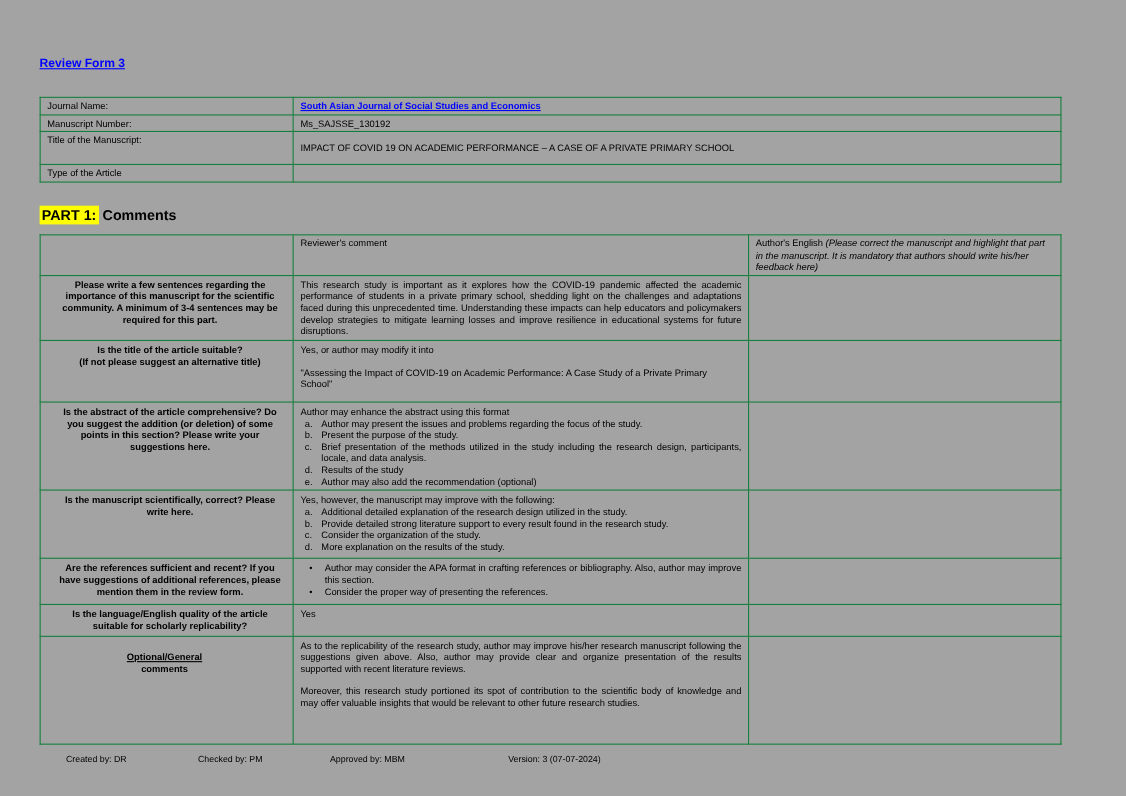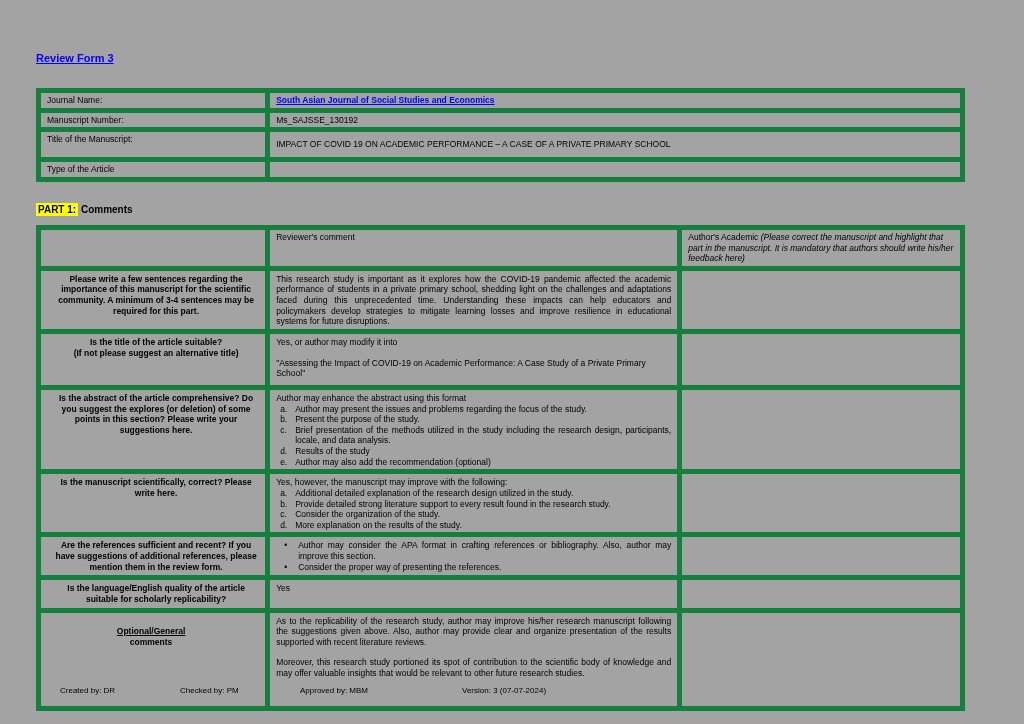--- a/index.html
+++ b/index.html
@@ -8,34 +8,34 @@
     width: 1024px; height: 724px; background: #a3a3a3;
     font-family: "Liberation Sans", sans-serif; color: #000;
     position: relative; padding: 52px 59px 0 36px; overflow: hidden;
   }
   .doc-title {
     font-size: 11px; font-weight: bold; color: #0000ff;
     text-decoration: underline; margin: 0 0 24px 0;
   }
   table { width: 100%; border-collapse: collapse; table-layout: fixed; }
   td {
-    border: 5px solid #15803d; font-size: 8.5px; line-height: 1.25;
+    border: 1px solid #15803d; font-size: 8.5px; line-height: 1.25;
     padding: 2px 6px; vertical-align: top;
   }
   .bold { font-weight: normal; }
   .italic { font-style: italic; }
   .u { text-decoration: underline; }
   a.link { color: #0000ff; font-weight: bold; text-decoration: underline; cursor: pointer; }
 
   .header-table .hcol1 { width: 24.8%; }
   .header-table tr { height: 14px; }
   .header-table tr.title-row { height: 30px; }
   .vmid { vertical-align: middle; }
 
-  .part-heading { margin: 22px 0 10px 0; font-size: 10px; font-weight: bold; }
+  .part-heading { margin: 22px 0 10px 0; font-size: 13px; font-weight: bold; }
   .hl { background: #ffff00; padding: 1px 2px; }
 
   .comments-table .c1 { width: 24.8%; }
   .comments-table .c2 { width: 44.6%; }
   .comments-table .c3 { width: 30.6%; }
   .comments-table tr.thead-row { height: 30px; }
   .comments-table tr.r1 { height: 56px; }
   .comments-table tr.r2 { height: 56px; }
   .comments-table tr.r3 { height: 78px; }
   .comments-table tr.r4 { height: 62px; }
@@ -105,21 +105,21 @@
         <col class="c1">
         <col class="c2">
         <col class="c3">
       </colgroup>
 
     <tbody>
         <tr class="thead-row">
       <td></td>
       <td class="bold">Reviewer's comment</td>
       <td>
-        <span class="bold">Author's Academic</span>
+        <span class="bold">Author's English</span>
         <span class="italic">(Please correct the manuscript and highlight that part in the manuscript. It is mandatory that authors should write his/her feedback here)</span>
       </td>
     </tr>
 
     <tr class="r1">
       <td class="q">Please write a few sentences regarding the importance of this manuscript for the scientific community. A minimum of 3-4 sentences may be required for this part.</td>
       <td class="cmt">
         <div class="just">This research study is important as it explores how the COVID-19 pandemic affected the academic performance of students in a private primary school, shedding light on the challenges and adaptations faced during this unprecedented time. Understanding these impacts can help educators and policymakers develop strategies to mitigate learning losses and improve resilience in educational systems for future disruptions.</div>
       </td>
       <td></td>
@@ -129,21 +129,21 @@
       <td class="q">Is the title of the article suitable?
 (If not please suggest an alternative title)</td>
       <td class="cmt">
         <div>Yes, or author may modify it into</div>
         <div class="spaced">"Assessing the Impact of COVID-19 on Academic Performance: A Case Study of a Private Primary School"</div>
       </td>
       <td></td>
     </tr>
 
     <tr class="r3">
-      <td class="q">Is the abstract of the article comprehensive? Do you suggest the explores (or deletion) of some points in this section? Please write your suggestions here.</td>
+      <td class="q">Is the abstract of the article comprehensive? Do you suggest the addition (or deletion) of some points in this section? Please write your suggestions here.</td>
       <td class="cmt">
         <div>Author may enhance the abstract using this format</div>
         <div class="li">
               <span class="m">a.</span>
               <span class="t">Author may present the issues and problems regarding the focus of the study.</span>
             </div>
         <div class="li">
               <span class="m">b.</span>
               <span class="t">Present the purpose of the study.</span>
             </div>

